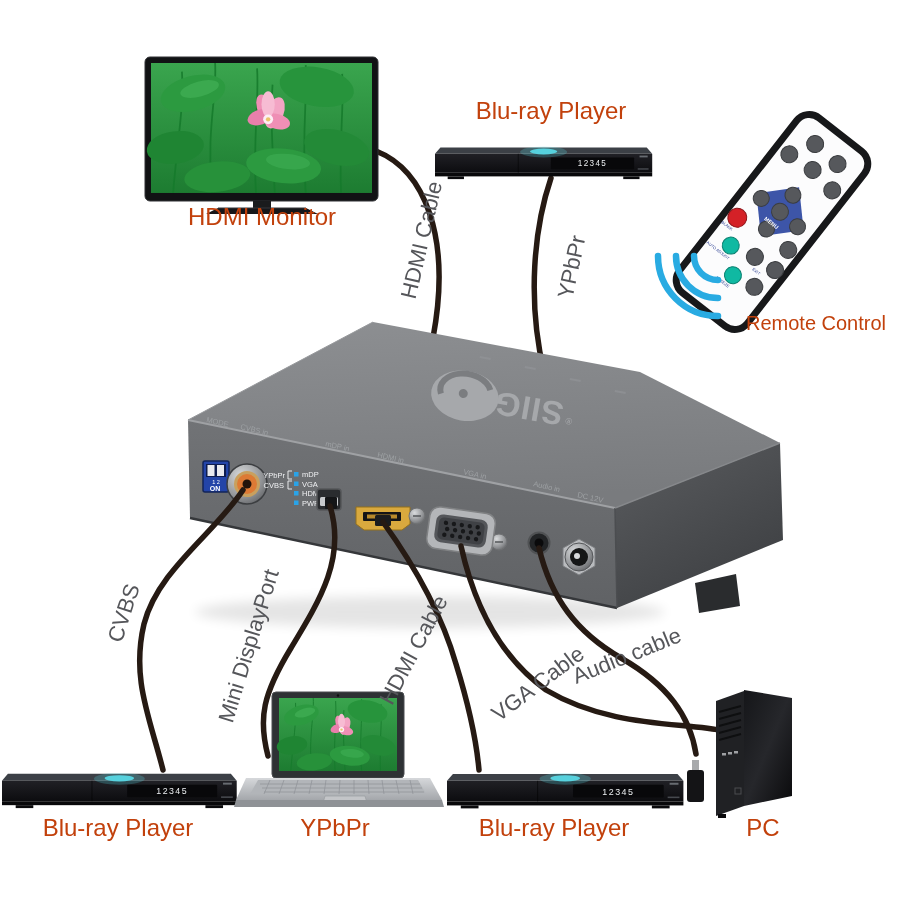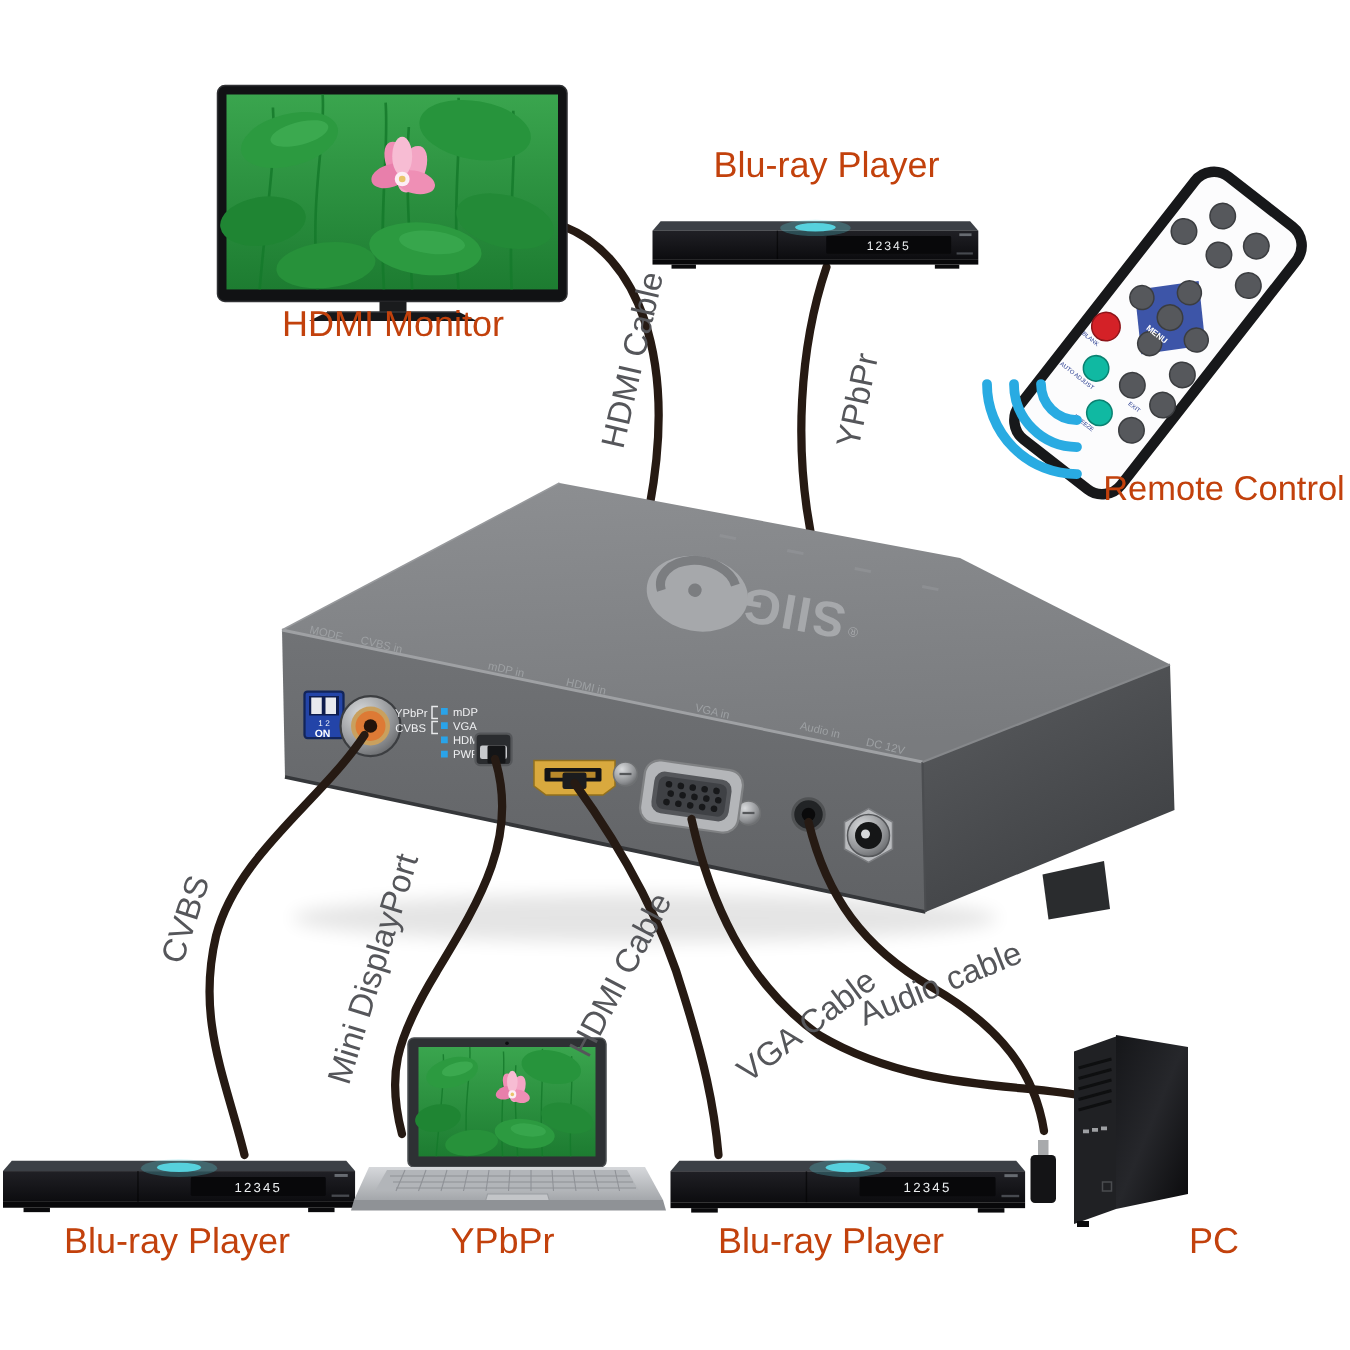--- a/index.html
+++ b/index.html
@@ -336,25 +336,25 @@
           <rect x="728" y="752" width="4" height="2.5"></rect>
           <rect x="734" y="751" width="4" height="2.5"></rect>
     </g>
     <rect x="735" y="788" width="6" height="6" fill="none" stroke="#4a4c4f"></rect>
     <rect x="718" y="814" width="8" height="4" fill="#0a0a0c"></rect>
   </g>
 </svg>
 
 <div class="dev-label" style="left:145px;top:192px;width:234px;margin-top:11px;">HDMI Monitor</div>
 <div class="dev-label" style="left:430px;top:97px;width:242px;">Blu-ray Player</div>
-<div class="dev-label" style="left:731px;top:312px;width:170px;font-size:23px;">Remote Control</div>
+<div class="dev-label" style="left:731px;top:312px;width:170px;font-size:20px;">Remote Control</div>
 <div class="dev-label" style="left:0px;top:814px;width:236px;">Blu-ray Player</div>
 <div class="dev-label" style="left:237px;top:814px;width:196px;">YPbPr</div>
 <div class="dev-label" style="left:436px;top:814px;width:236px;">Blu-ray Player</div>
-<div class="dev-label" style="left:700px;top:814px;width:126px;text-align:right;">PC</div>
+<div class="dev-label" style="left:700px;top:814px;width:126px;">PC</div>
 
 <div class="cable-label" style="left:422px;top:240px;transform:translate(-50%,-50%) rotate(-77deg);">HDMI Cable</div>
 <div class="cable-label" style="left:572px;top:267px;transform:translate(-50%,-50%) rotate(-78deg);">YPbPr</div>
 <div class="cable-label" style="left:124px;top:613px;transform:translate(-50%,-50%) rotate(-72deg);">CVBS</div>
 <div class="cable-label" style="left:249px;top:646px;transform:translate(-50%,-50%) rotate(-73deg);">Mini DisplayPort</div>
 <div class="cable-label" style="left:414px;top:650px;transform:translate(-50%,-50%) rotate(-62deg);">HDMI Cable</div>
 <div class="cable-label" style="left:538px;top:684px;transform:translate(-50%,-50%) rotate(-37deg);">VGA Cable</div>
 <div class="cable-label" style="left:627px;top:656px;transform:translate(-50%,-50%) rotate(-22deg);">Audio cable</div>
 
 </div>

